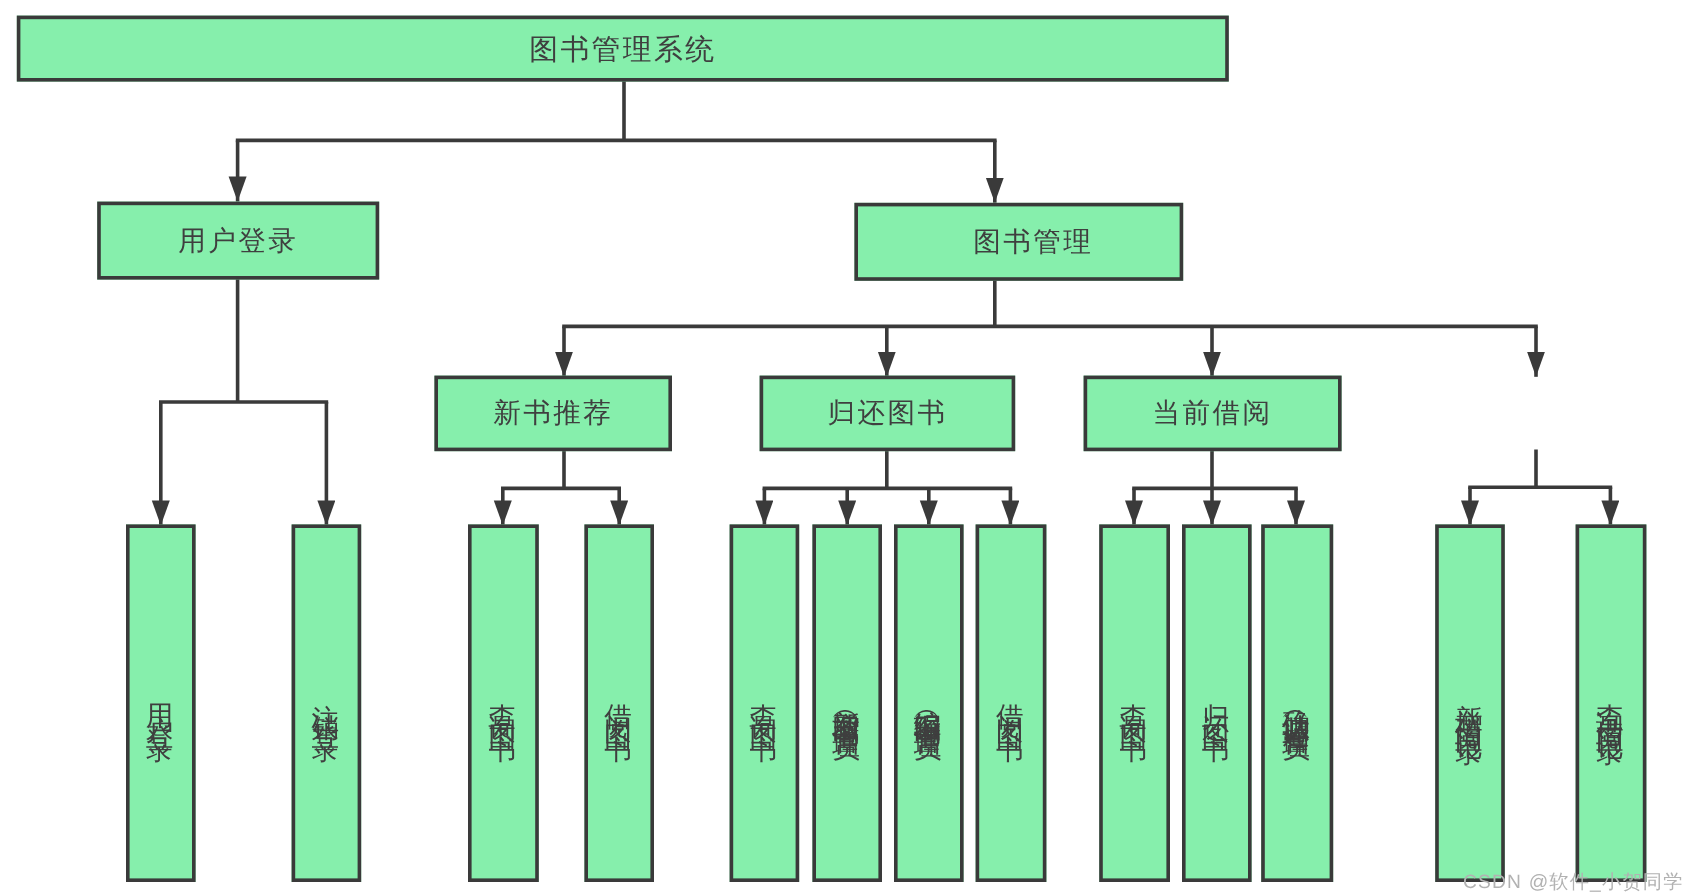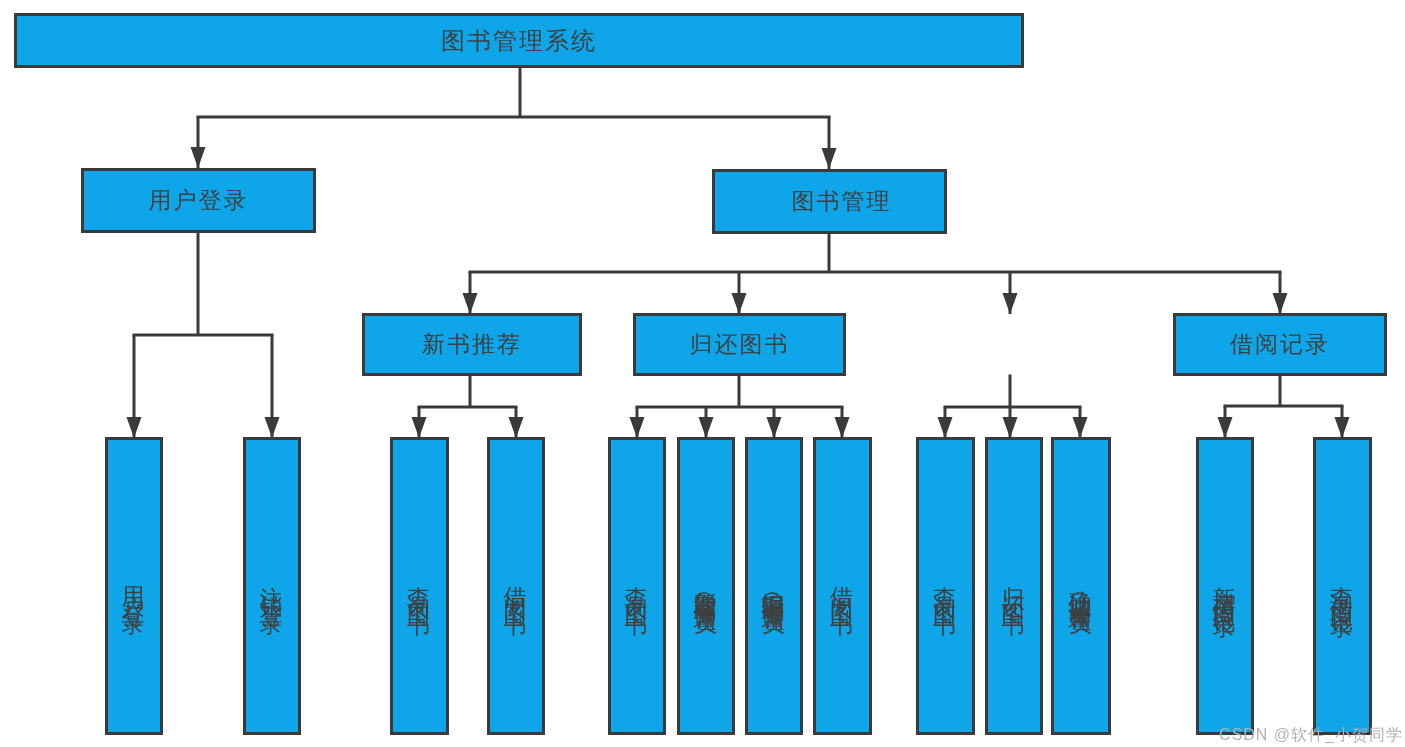--- a/index.html
+++ b/index.html
@@ -14,21 +14,21 @@
   .connector-svg {
     position: absolute;
     left: 0; top: 0;
     width: 1405px; height: 747px;
     color: var(--line, #3a3a3a);
     z-index: 0;
   }
   .node {
     position: absolute;
     box-sizing: border-box;
-    background: #0ea5e9;
+    background: #86efac;
     border: 3px solid var(--line, #3a3a3a);
     display: flex;
     align-items: center;
     justify-content: center;
     color: var(--text, #3f3f3f);
     z-index: 1;
   }
   .h-label {
     font-size: 23px;
     letter-spacing: 2px;
@@ -98,32 +98,32 @@
     <line x1="1342" y1="406" x2="1342" y2="438" stroke="currentColor" stroke-width="3" marker-end="url(#arrowhead)"></line>
   </svg>
 
   <div class="node" style="left:14px; top:13px; width:1010px; height:55px;">
     <span class="h-label root-label">图书管理系统</span>
   </div>
 
   <div class="node" style="left:81px; top:168px; width:235px; height:65px;">
     <span class="h-label">用户登录</span>
   </div>
-  <div class="node" style="left:712px; top:169px; width:235px; height:65px;padding-left:24px;">
+  <div class="node" style="left:712px; top:169px; width:274px; height:65px;padding-left:24px;">
     <span class="h-label">图书管理</span>
   </div>
 
-  <div class="node" style="left:362px; top:313px; width:220px; height:63px;">
+  <div class="node" style="left:362px; top:313px; width:198px; height:63px;">
     <span class="h-label">新书推荐</span>
   </div>
   <div class="node" style="left:633px; top:313px; width:213px; height:63px;">
     <span class="h-label">归还图书</span>
   </div>
-  <div class="node" style="left:1173px; top:313px; width:214px; height:63px;">
-    <span class="h-label">借阅记录</span>
+  <div class="node" style="left:903px; top:313px; width:215px; height:63px;">
+    <span class="h-label">当前借阅</span>
   </div>
 
   <div class="node" style="left:105px; top:437px; width:58px; height:298px;">
     <span class="v-label">用户登录</span>
   </div>
   <div class="node" style="left:243px; top:437px; width:58px; height:298px;">
     <span class="v-label">注销登录</span>
   </div>
 
   <div class="node" style="left:390px; top:437px; width:59px; height:298px;">

